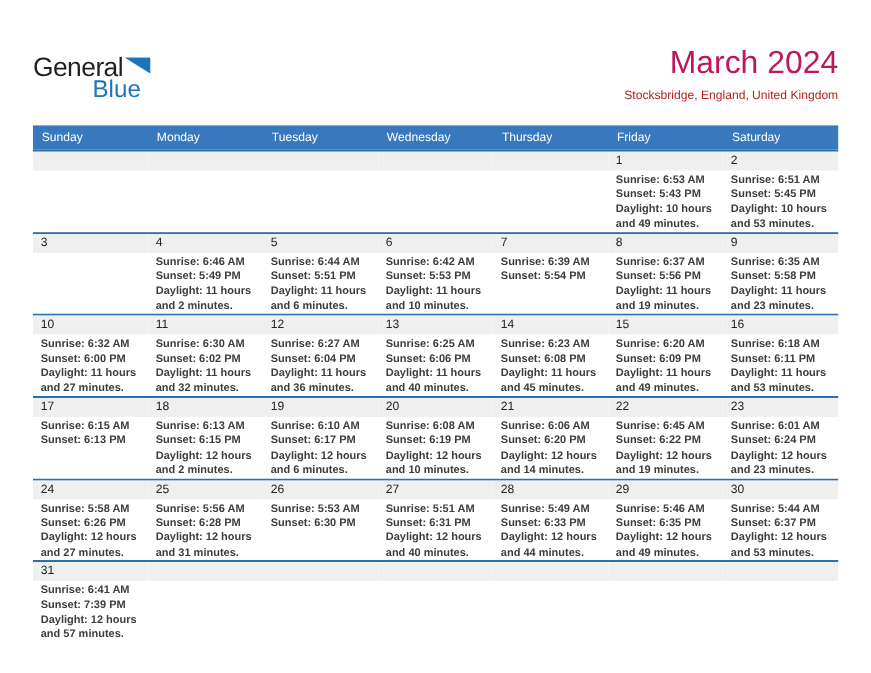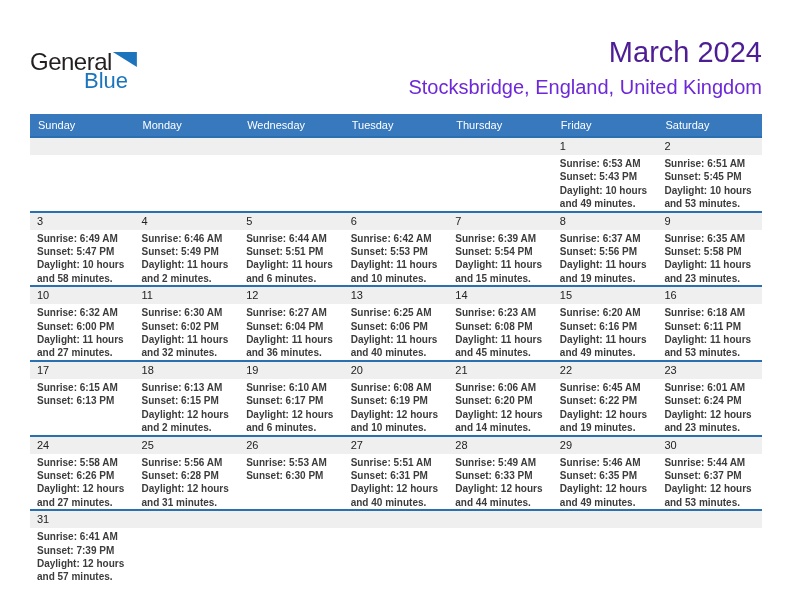--- a/index.html
+++ b/index.html
@@ -16,22 +16,22 @@
 
   
   .top{display:flex;justify-content:space-between;align-items:center;margin-bottom:16px;height:62px;}
   .logo{line-height:1;padding-top:8px;}
   .logo-row{display:flex;align-items:flex-start;}
   .logo-general{font-size:24px;letter-spacing:-0.5px;color:#231f20;font-weight:400;}
   .logo-tri{display:inline-block;width:24px;height:15px;background:var(--logo-blue);
     clip-path:polygon(0 0,100% 0,100% 100%);margin-left:1px;margin-top:2px;}
   .logo-blue{font-size:22px;color:var(--logo-blue);margin-left:54px;margin-top:-4px;}
   .titles{text-align:right;}
-  .title{font-size:29px;color:#4c1d95;font-weight:400;}
-  .subtitle{font-size:20px;color:#6d28d9;margin-top:7px;}
+  .title{font-size:29px;color:#be185d;font-weight:400;}
+  .subtitle{font-size:11px;color:#b91c1c;margin-top:7px;}
 
   
   .weekday-header{display:grid;grid-template-columns:repeat(7,1fr);
     background:var(--header-bg);height:22px;}
   .weekday-header .wd{color:#ffffff;font-size:11px;line-height:22px;padding-left:8px;
     overflow:hidden;white-space:nowrap;}
 
   
   .week{display:grid;grid-template-columns:repeat(7,1fr);border-top:2px solid var(--divider);}
   .cell{min-height:71px;background:#ffffff;}
@@ -53,22 +53,22 @@
     </div>
     <div class="titles">
       <div class="title">March 2024</div>
       <div class="subtitle">Stocksbridge, England, United Kingdom</div>
     </div>
   </div>
 
   <div class="weekday-header" id="weekday-header">
       <div class="wd">Sunday</div>
       <div class="wd">Monday</div>
+      <div class="wd">Tuesday</div>
       <div class="wd">Wednesday</div>
-      <div class="wd">Tuesday</div>
       <div class="wd">Thursday</div>
       <div class="wd">Friday</div>
       <div class="wd">Saturday</div>
     </div>
   <div id="weeks">
       <div class="week">
         <div class="cell">
           <div class="datebar"></div>
         </div>
         <div class="cell">
@@ -96,25 +96,20 @@
           <div class="details">
             <div>Sunrise: 6:51 AM</div>
             <div>Sunset: 5:45 PM</div>
             <div>Daylight: 10 hours and 53 minutes.</div>
           </div>
         </div>
       </div>
       <div class="week">
         <div class="cell">
           <div class="datebar"><span>3</span></div>
-          <div class="details">
-            <div>Sunrise: 6:49 AM</div>
-            <div>Sunset: 5:47 PM</div>
-            <div>Daylight: 10 hours and 58 minutes.</div>
-          </div>
         </div>
         <div class="cell">
           <div class="datebar"><span>4</span></div>
           <div class="details">
             <div>Sunrise: 6:46 AM</div>
             <div>Sunset: 5:49 PM</div>
             <div>Daylight: 11 hours and 2 minutes.</div>
           </div>
         </div>
         <div class="cell">
@@ -131,21 +126,20 @@
             <div>Sunrise: 6:42 AM</div>
             <div>Sunset: 5:53 PM</div>
             <div>Daylight: 11 hours and 10 minutes.</div>
           </div>
         </div>
         <div class="cell">
           <div class="datebar"><span>7</span></div>
           <div class="details">
             <div>Sunrise: 6:39 AM</div>
             <div>Sunset: 5:54 PM</div>
-            <div>Daylight: 11 hours and 15 minutes.</div>
           </div>
         </div>
         <div class="cell">
           <div class="datebar"><span>8</span></div>
           <div class="details">
             <div>Sunrise: 6:37 AM</div>
             <div>Sunset: 5:56 PM</div>
             <div>Daylight: 11 hours and 19 minutes.</div>
           </div>
         </div>
@@ -196,21 +190,21 @@
           <div class="details">
             <div>Sunrise: 6:23 AM</div>
             <div>Sunset: 6:08 PM</div>
             <div>Daylight: 11 hours and 45 minutes.</div>
           </div>
         </div>
         <div class="cell">
           <div class="datebar"><span>15</span></div>
           <div class="details">
             <div>Sunrise: 6:20 AM</div>
-            <div>Sunset: 6:16 PM</div>
+            <div>Sunset: 6:09 PM</div>
             <div>Daylight: 11 hours and 49 minutes.</div>
           </div>
         </div>
         <div class="cell">
           <div class="datebar"><span>16</span></div>
           <div class="details">
             <div>Sunrise: 6:18 AM</div>
             <div>Sunset: 6:11 PM</div>
             <div>Daylight: 11 hours and 53 minutes.</div>
           </div>

